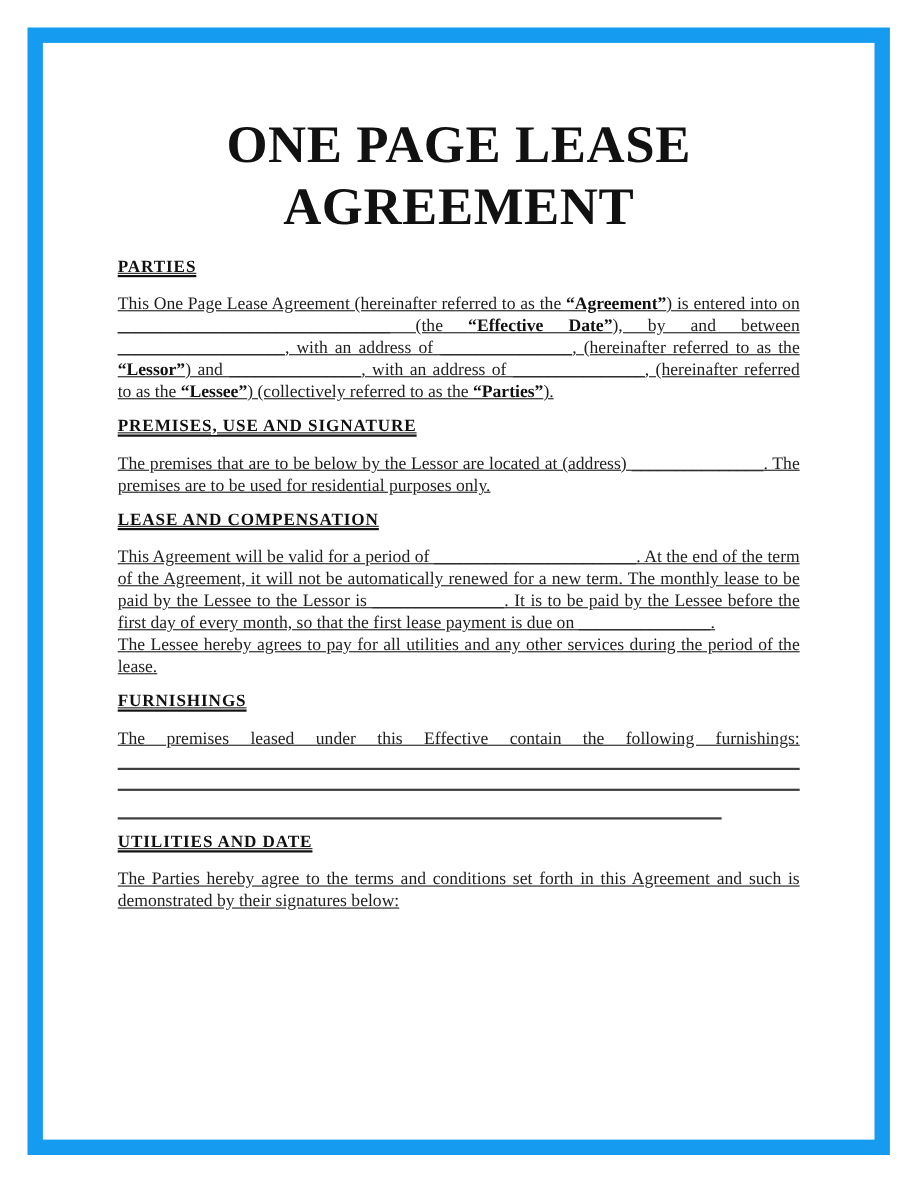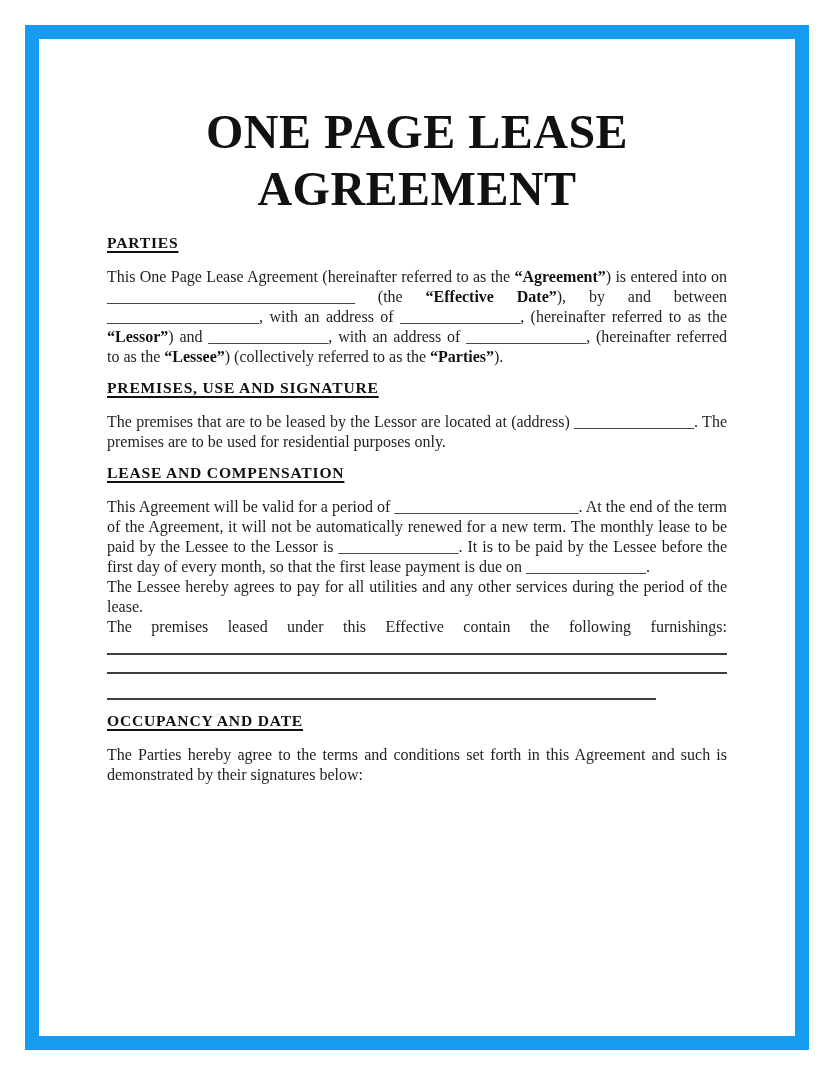--- a/index.html
+++ b/index.html
@@ -54,21 +54,21 @@
     margin: 0;
     font-size: 16px;
     line-height: 20px;
     text-align: justify;
     color: var(--ink);
   }
   .justify-last { text-align-last: justify; }
   .body-p b { color: #111; }
   .fill-lines { margin: 0; }
   .fill-lines .ruled-line { border-bottom: 2px solid #3e3e3e; }
-  section { margin: 0; }
+  section { margin: 0; text-decoration: underline; }
 </style>
 </head>
 <body>
 
 <div class="page">
   <div class="frame" style="border-color:#159bf0"></div>
 
   <div class="content">
 
     <h1 class="doc-title">
@@ -76,40 +76,41 @@
       <div>AGREEMENT</div>
     </h1>
 
     <section>
       <h2 class="sec-h">PARTIES</h2>
       <p class="body-p"><span>This One Page Lease Agreement (hereinafter referred to as the </span><b>“Agreement”</b><span>) is entered into on </span><span>_______________________________</span><span> (the </span><b>“Effective Date”</b><span>), by and between </span><span>___________________</span><span>, with an address of </span><span>_______________</span><span>, (hereinafter referred to as the </span><b>“Lessor”</b><span>) and </span><span>_______________</span><span>, with an address of </span><span>_______________</span><span>, (hereinafter referred to as the </span><b>“Lessee”</b><span>) (collectively referred to as the </span><b>“Parties”</b><span>).</span></p>
     </section>
 
     <section>
       <h2 class="sec-h">PREMISES, USE AND SIGNATURE</h2>
-      <p class="body-p"><span>The premises that are to be leased by the Lessor are located at (address) </span><span>_______________</span><span>. The premises are to be used for residential purposes only.</span></p>
+      <p class="body-p"><span>The premises that are to be below by the Lessor are located at (address) </span><span>_______________</span><span>. The premises are to be used for residential purposes only.</span></p>
     </section>
 
     <section>
       <h2 class="sec-h">LEASE AND COMPENSATION</h2>
       <p class="body-p"><span>This Agreement will be valid for a period of </span><span>_______________________</span><span>. At the end of the term of the Agreement, it will not be automatically renewed for a new term. The monthly lease to be paid by the Lessee to the Lessor is </span><span>_______________</span><span>. It is to be paid by the Lessee before the first day of every month, so that the first lease payment is due on </span><span>_______________</span><span>.</span></p>
     </section>
 
     <section>
       <p class="body-p"><span>The Lessee hereby agrees to pay for all utilities and any other services during the period of the lease.</span></p>
     </section>
 
     <section>
+      <h2 class="sec-h">FURNISHINGS</h2>
       <p class="body-p justify-last"><span>The premises leased under this Effective contain the following furnishings:</span></p>
       <div class="fill-lines">
         <div class="ruled-line" style="height:18px;width:100%"></div>
         <div class="ruled-line" style="height:19px;width:100%"></div>
         <div class="ruled-line" style="height:26px;width:88.5%"></div>
       </div>
     </section>
 
     <section>
-      <h2 class="sec-h">OCCUPANCY AND DATE</h2>
+      <h2 class="sec-h">UTILITIES AND DATE</h2>
       <p class="body-p"><span>The Parties hereby agree to the terms and conditions set forth in this Agreement and such is demonstrated by their signatures below:</span></p>
     </section>
 
   </div>
 </div>
 
 </body></html>

